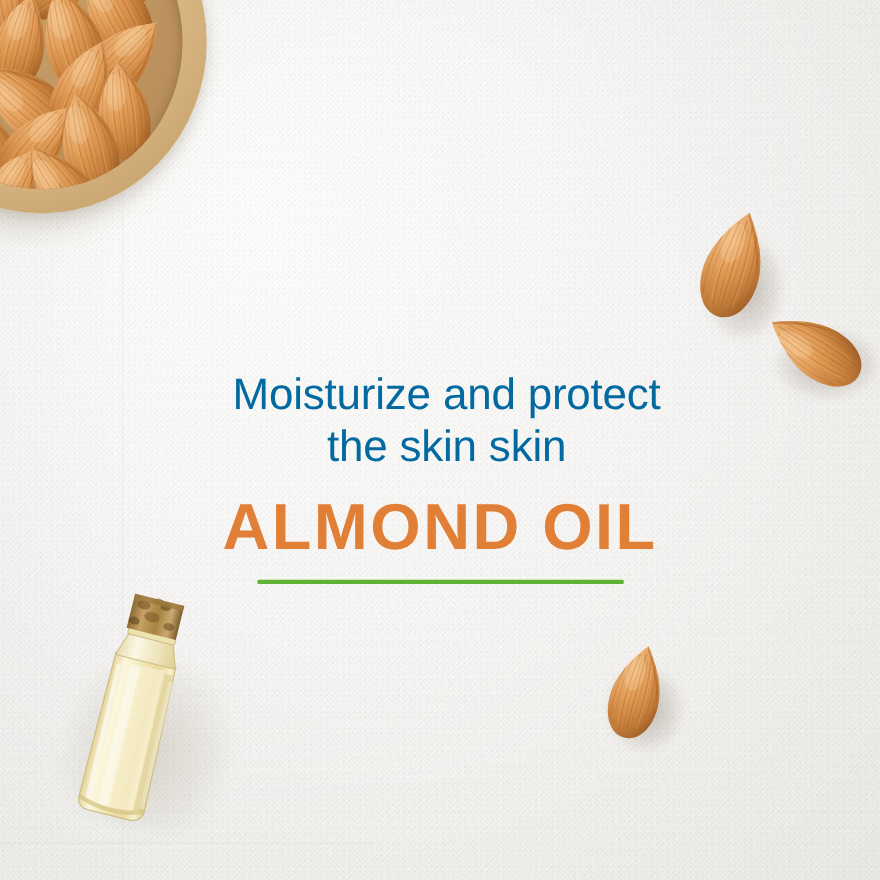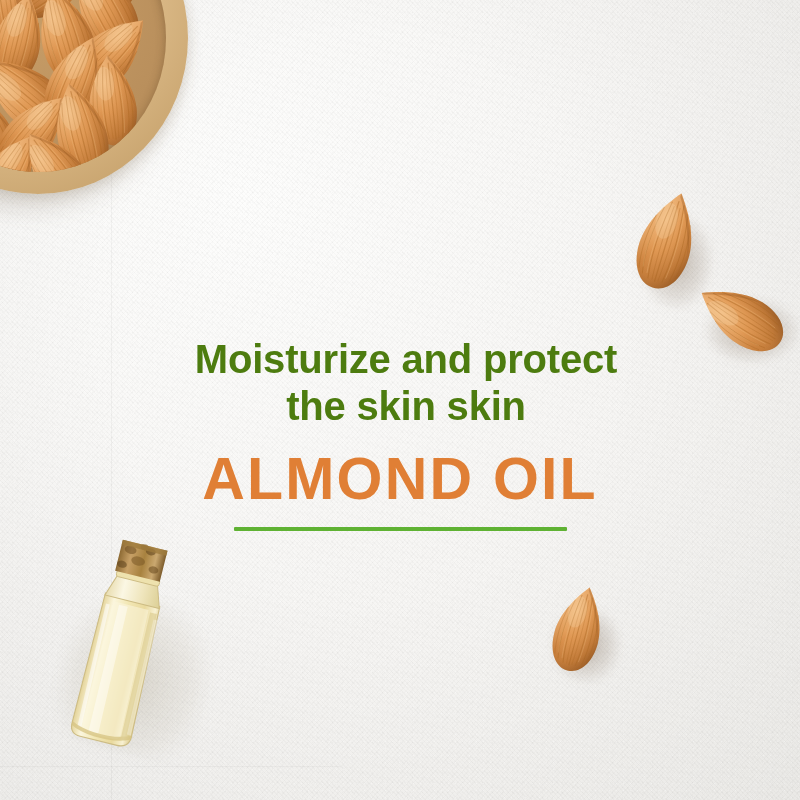--- a/index.html
+++ b/index.html
@@ -152,24 +152,24 @@
     position: absolute;
     left: 0;
     top: 336px;
     width: 800px;
     text-align: center;
   }
   #headline {
     margin: 0;
     font-family: "Liberation Sans", sans-serif;
     font-size: 40px;
-    font-weight: 700;
+    font-weight: 400;
     line-height: 47px;
     letter-spacing: -0.2px;
-    color: #4d7c0f;
+    color: #0369a1;
     padding-left: 12px;
   }
   #headline .line { display: block; }
   #brand-title {
     margin: 18px 0 0 0;
     font-family: "Liberation Sans", sans-serif;
     font-size: 59px;
     font-weight: 700;
     line-height: 62px;
     letter-spacing: 2.2px;

